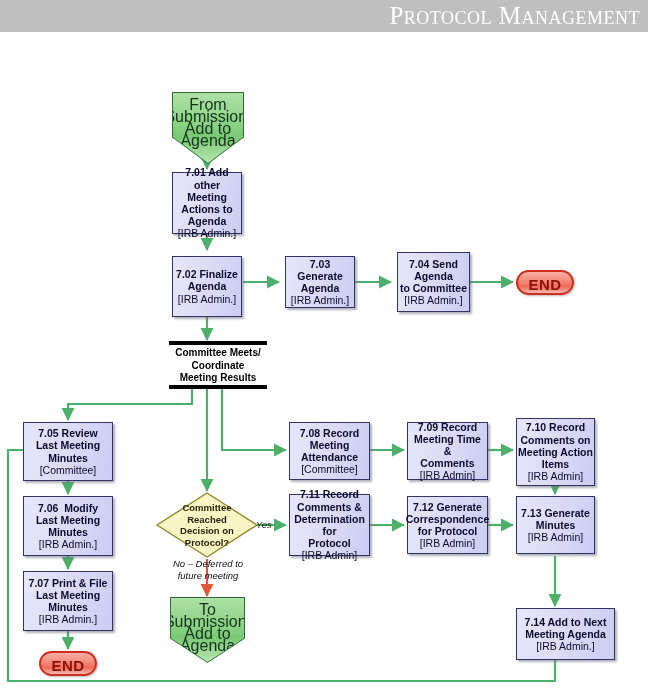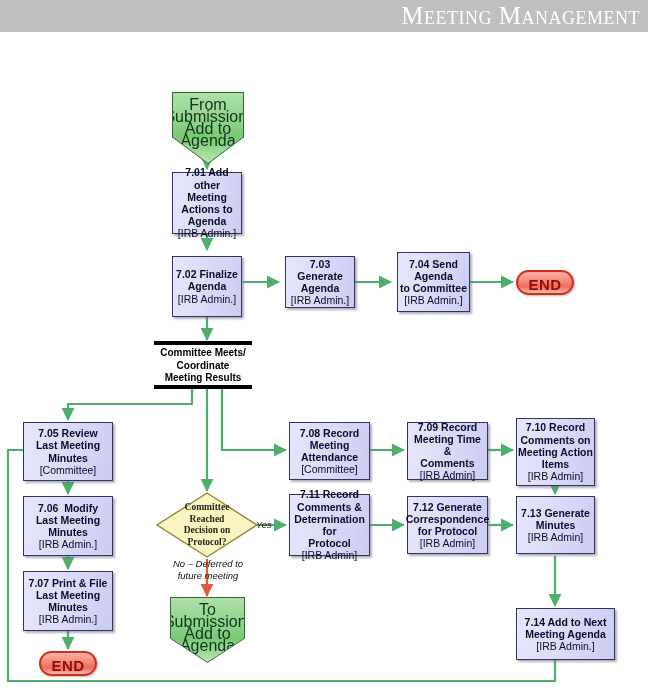--- a/index.html
+++ b/index.html
@@ -89,21 +89,21 @@
     white-space:nowrap;line-height:11.5px;
   }
   .edge-label.two{text-align:center;}
 </style>
 </head>
 <body>
 
 <div id="canvas">
 
   <div class="header-bar"></div>
-  <div class="header-title">Meeting Management</div>
+  <div class="header-title">Protocol Management</div>
 
   <svg id="wires" viewBox="0 0 648 698" xmlns="http://www.w3.org/2000/svg">
     <defs>
       <marker id="ah-g" markerWidth="7" markerHeight="7" refX="5.6" refY="3" orient="auto">
         <path d="M0,0 L6,3 L0,6 z" fill="#4cb06a"></path>
       </marker>
       <marker id="ah-o" markerWidth="7" markerHeight="7" refX="5.6" refY="3" orient="auto">
         <path d="M0,0 L6,3 L0,6 z" fill="#e2563a"></path>
       </marker>
     </defs>
@@ -181,21 +181,21 @@
   <div class="node proc" style="left:397px;top:252px;width:73px;height:60px;">
     <span>
       7.04 Send<br>Agenda<br>to Committee<span class="role">[IRB Admin.]</span>
     </span>
   </div>
 
   <div class="node term" style="left:516px;top:270px;width:58px;height:25px;">
     <span>END</span>
   </div>
 
-  <div class="bar-group" style="left:154px;top:341px;width:98px;height:48px;">
+  <div class="bar-group" style="left:169px;top:341px;width:98px;height:48px;">
     <div class="bar-line" style="top:0px;"></div>
     <div class="bar-label" style="top:6px;">
       Committee Meets/<br>Coordinate<br>Meeting Results
     </div>
     <div class="bar-line" style="top:44px;"></div>
   </div>
 
   <div class="node proc" style="left:23px;top:422px;width:90px;height:59px;align-items:center;">
     <span>
       7.05 Review<br>Last Meeting<br>Minutes<span class="role">[Committee]</span>
@@ -211,21 +211,21 @@
   <div class="node proc" style="left:23px;top:571px;width:90px;height:60px;">
     <span>
       7.07 Print &amp; File<br>Last Meeting<br>Minutes<span class="role">[IRB Admin.]</span>
     </span>
   </div>
 
   <div class="node term" style="left:39px;top:651px;width:58px;height:25px;">
     <span>END</span>
   </div>
 
-  <div class="diamond-wrap" style="left:155px;top:491px;width:104px;height:68px;font-family:Liberation Serif, serif;">
+  <div class="diamond-wrap" style="left:155px;top:491px;width:104px;height:68px;">
     <svg width="104" height="68" viewBox="0 0 104 68" xmlns="http://www.w3.org/2000/svg">
       <polygon points="52,2 102,34 52,66 2,34" fill="#f8f4c3" stroke="#8f8a2e" stroke-width="1.4"></polygon>
     </svg>
     <div class="diamond-text">
       <span>Committee<br>Reached<br>Decision on<br>Protocol?</span>
     </div>
   </div>
 
   <div class="edge-label" style="left:256px;top:519px;">Yes</div>
   <div class="edge-label two" style="left:152px;top:558px;width:112px;">

